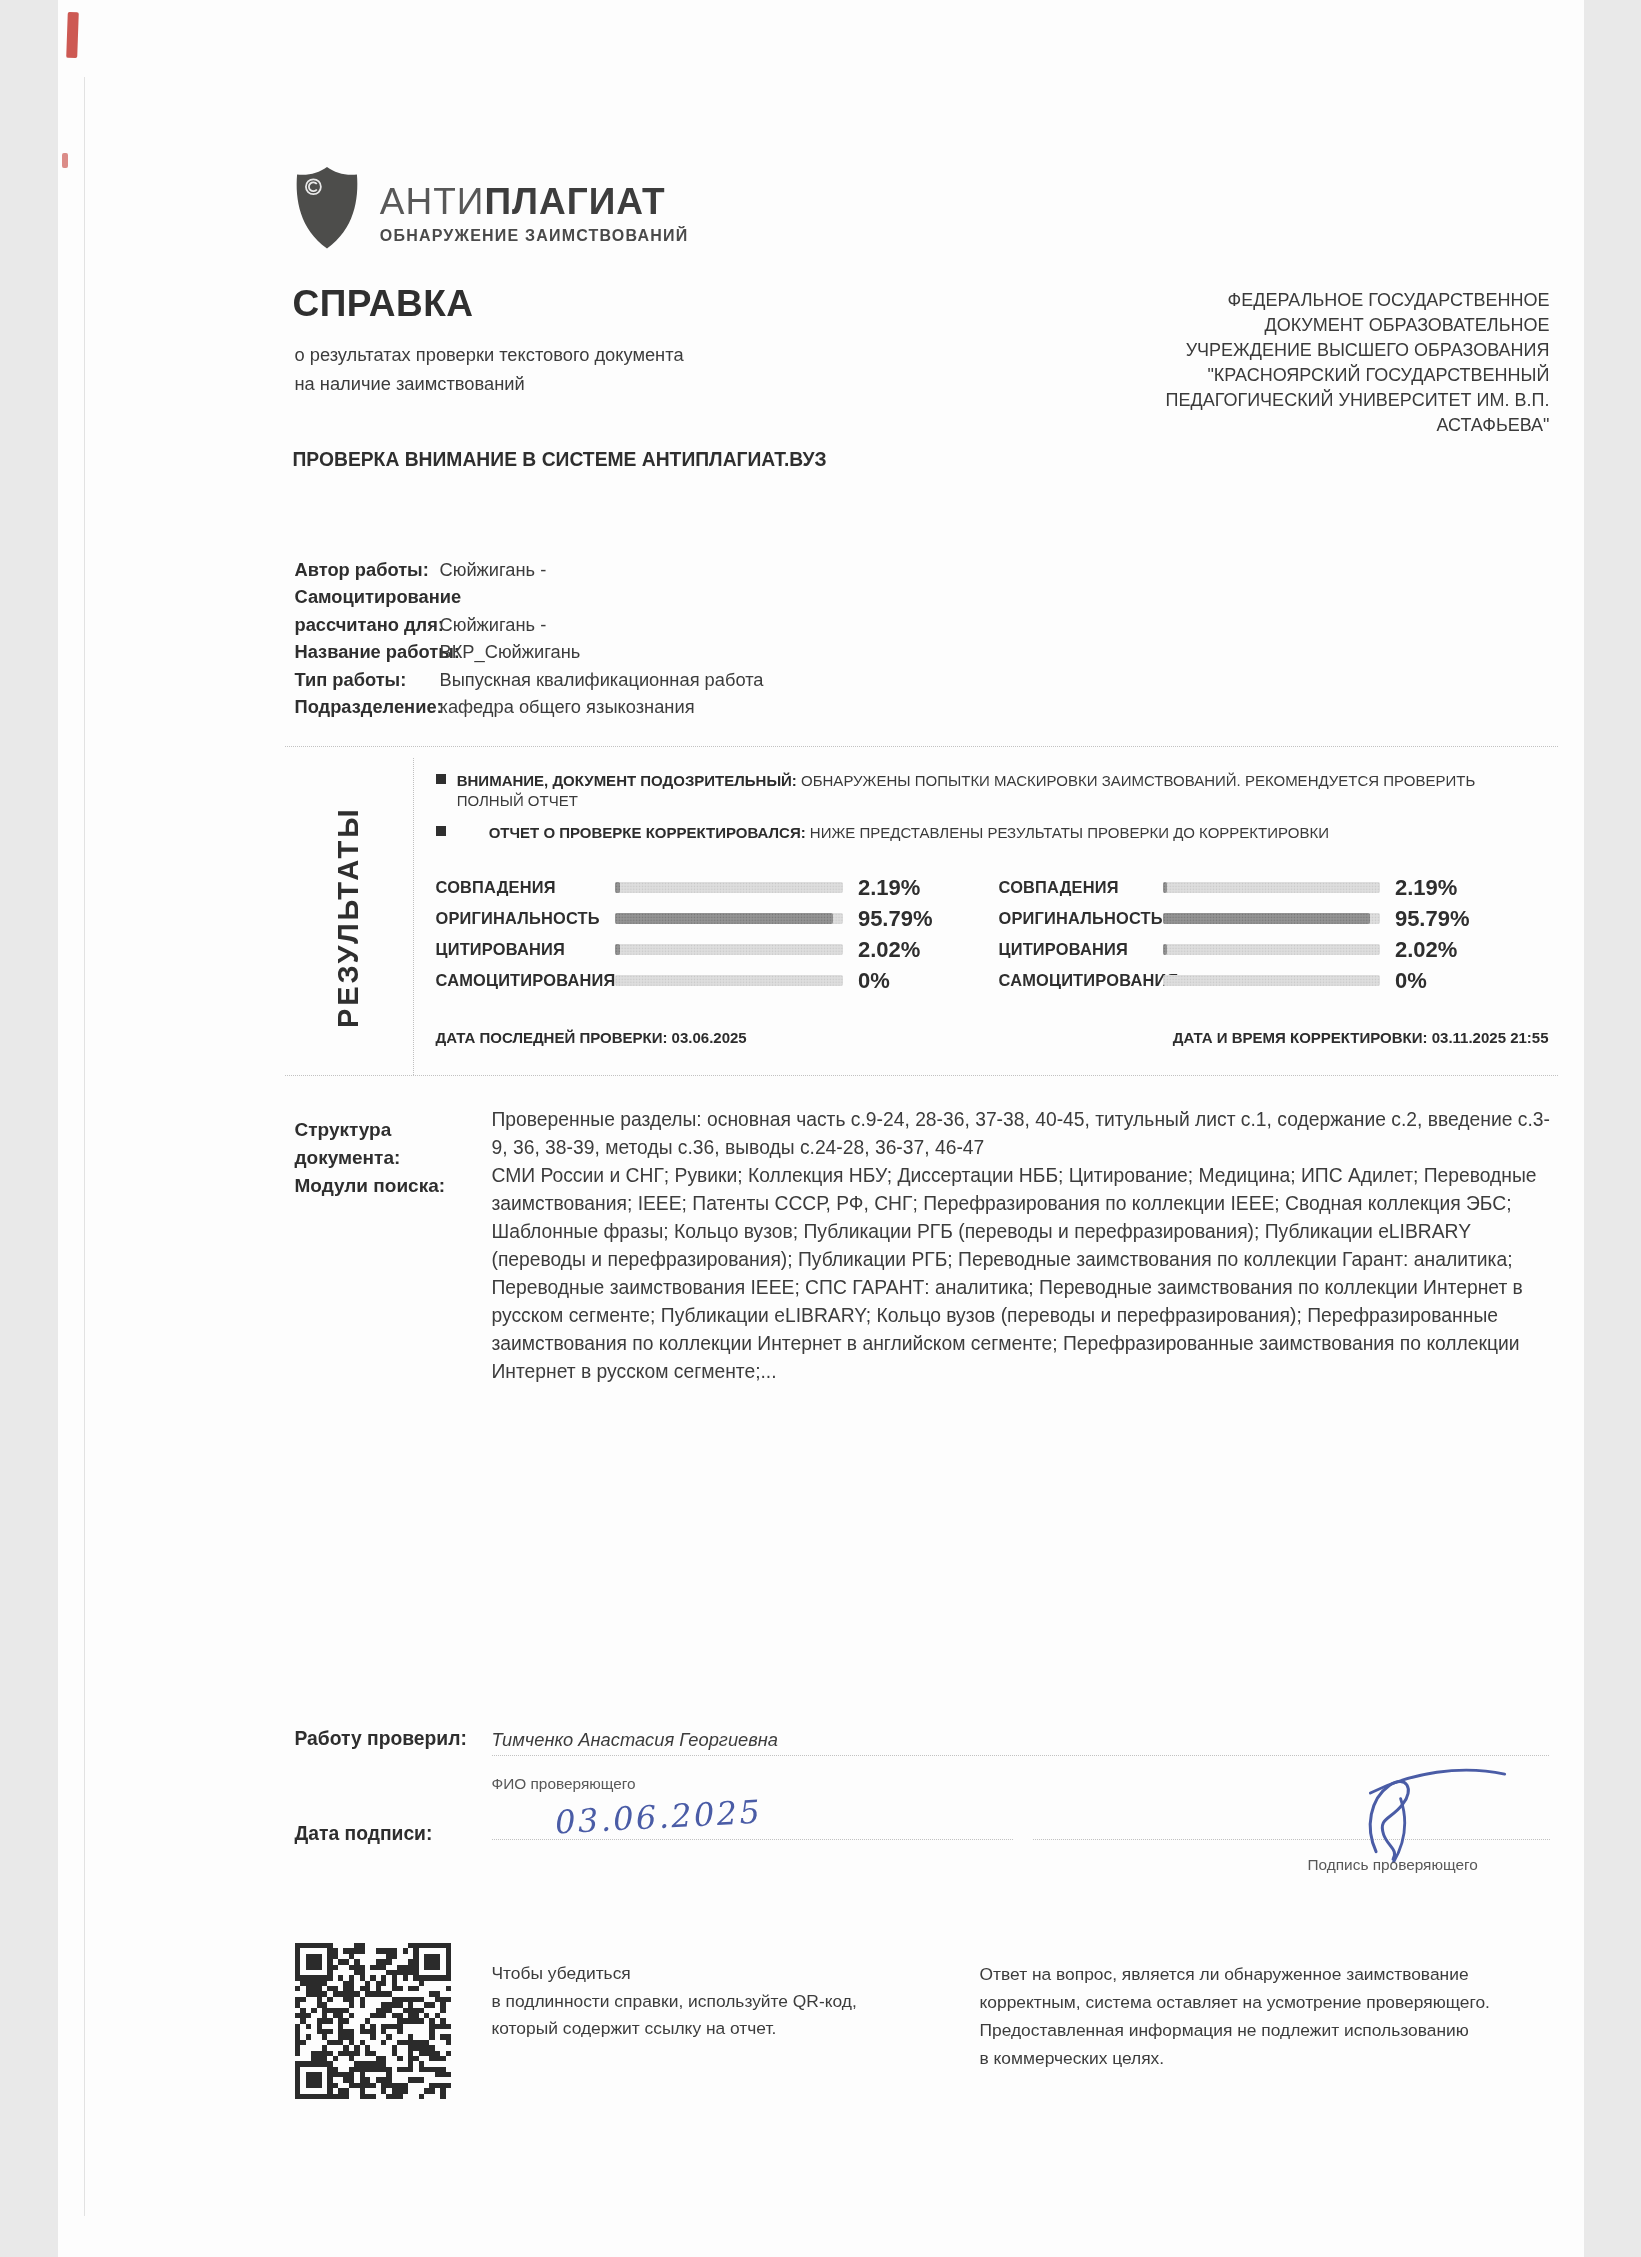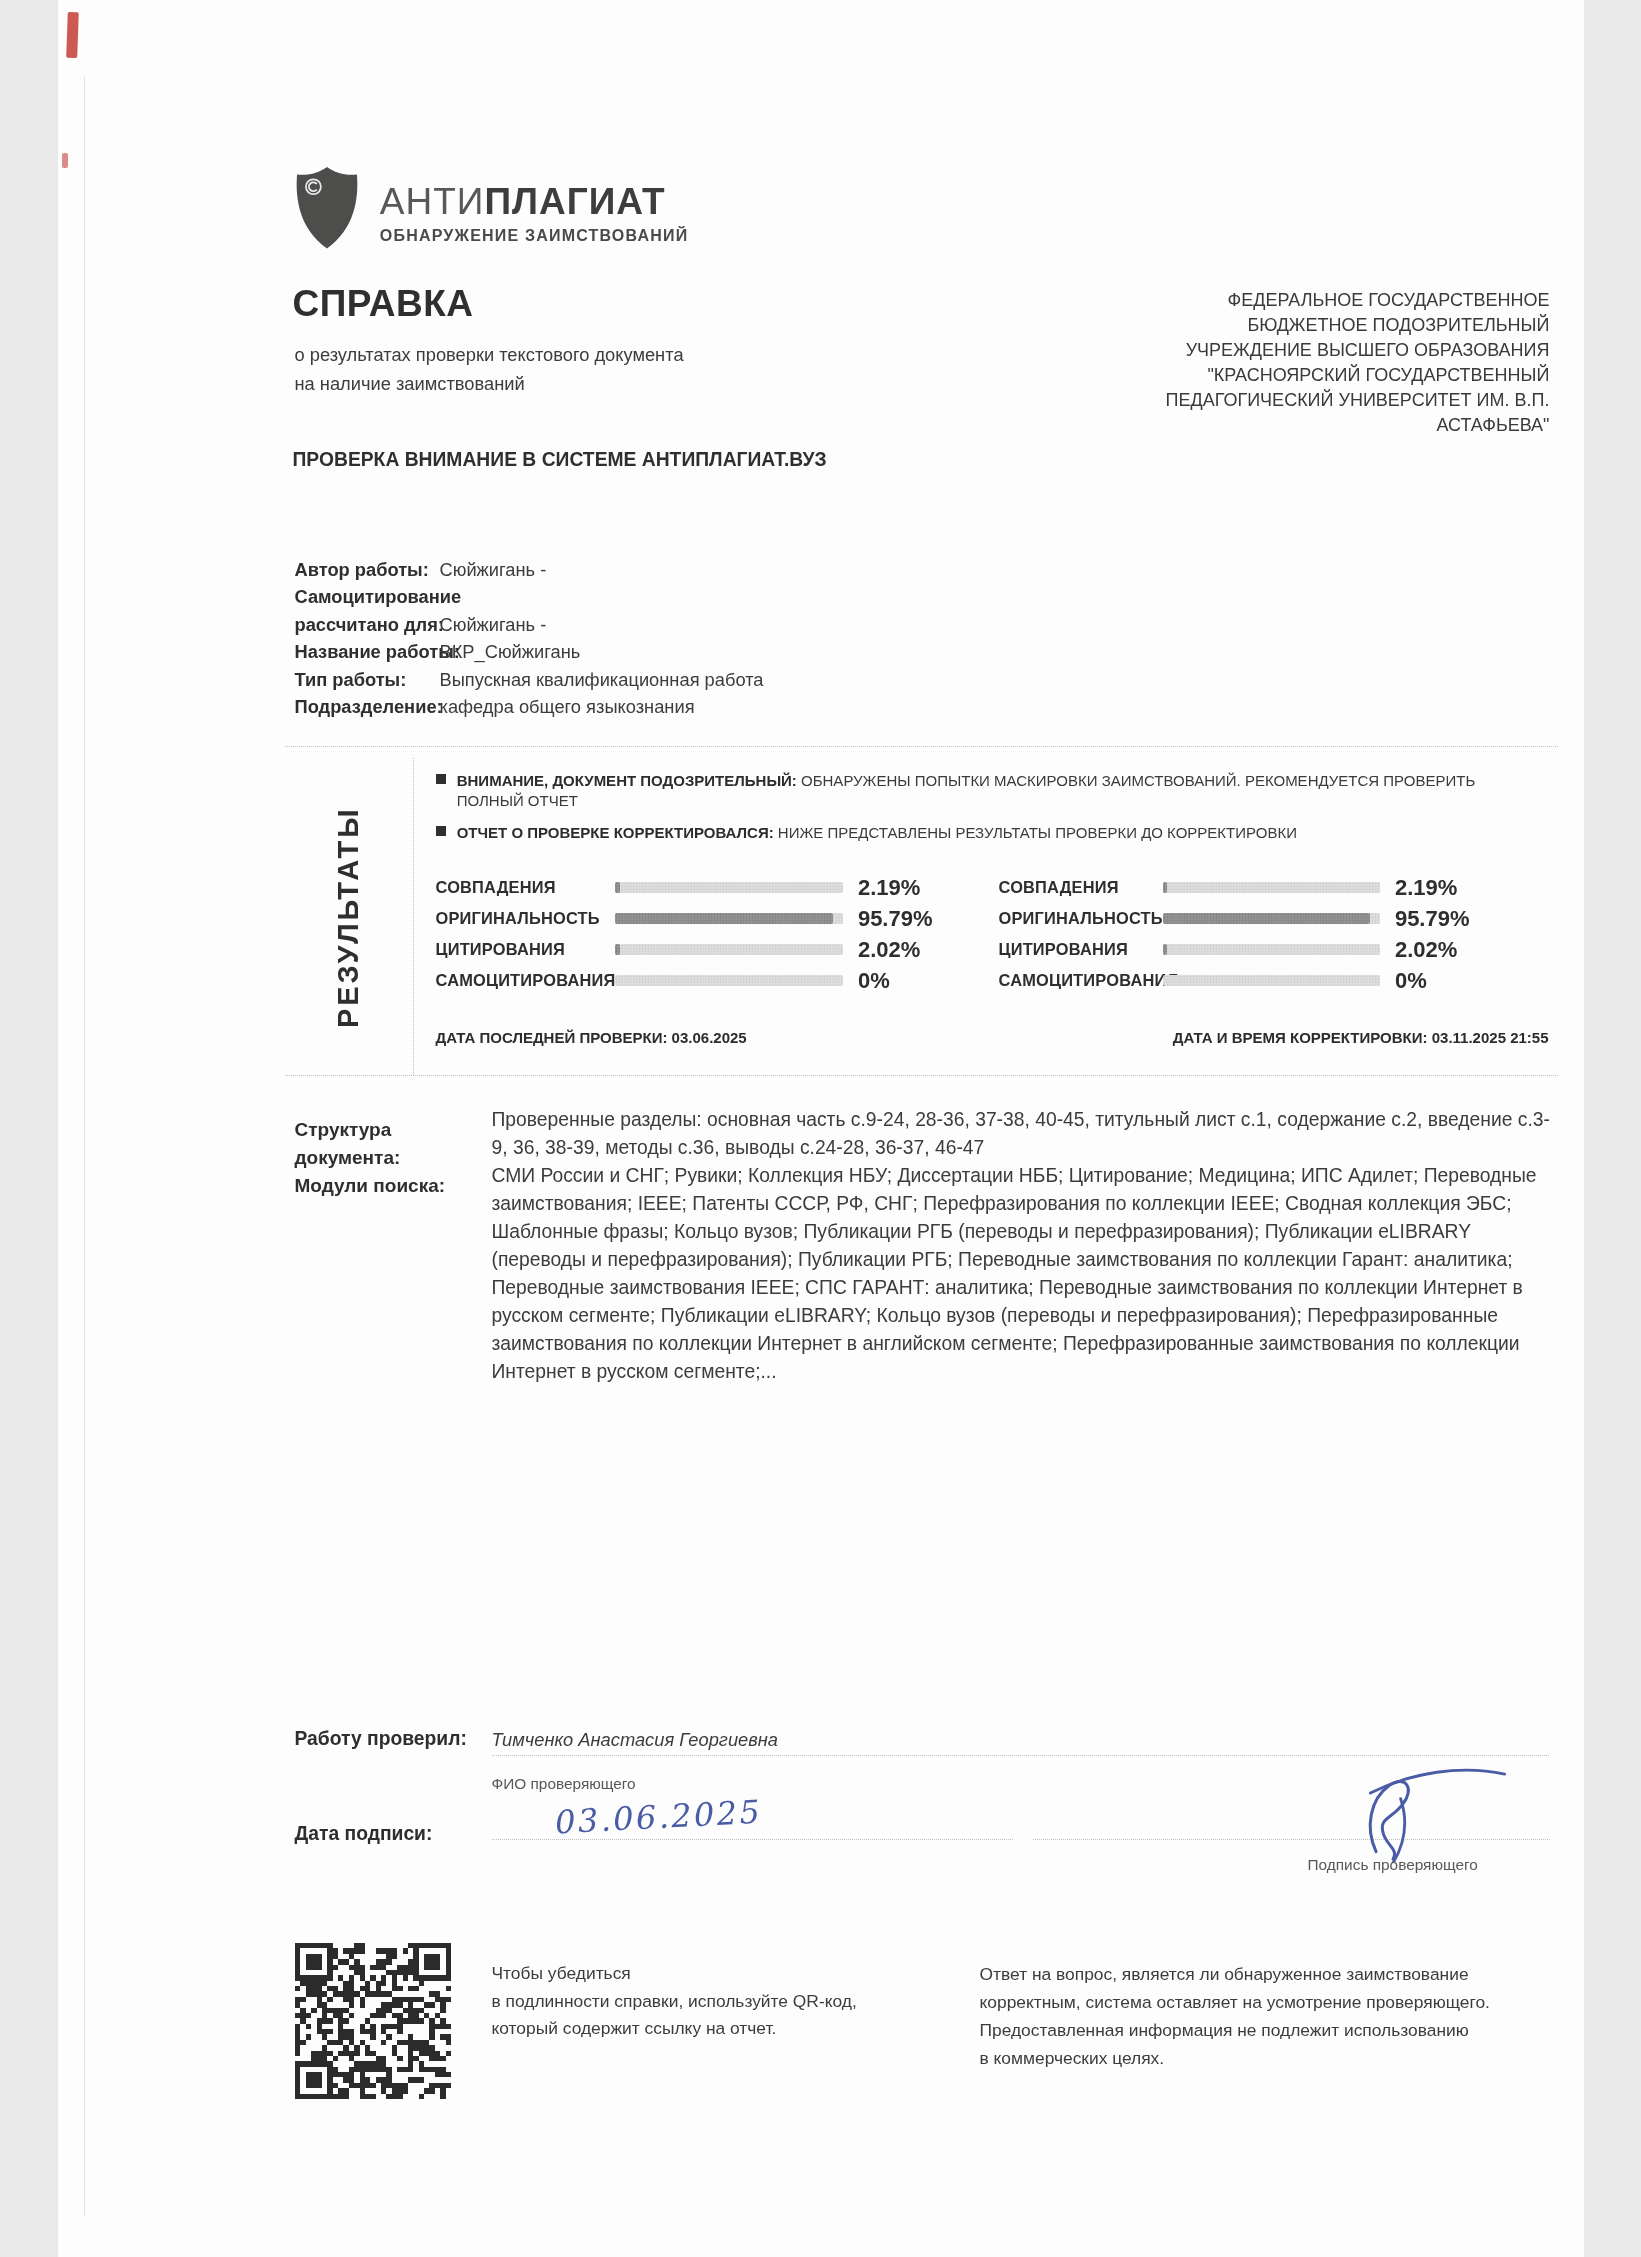--- a/index.html
+++ b/index.html
@@ -48,21 +48,21 @@
 
   
   .results-label{
     position:absolute;left:274px;top:772px;height:290px;
     writing-mode:vertical-rl;transform:rotate(180deg);
     font-size:29px;font-weight:800;letter-spacing:2.9px;color:#2f2f2f;
     display:flex;align-items:center;justify-content:center;
   }
   .warning{position:absolute;left:378px;width:1052px;display:flex;align-items:flex-start;}
   .w1{top:771px;}
-  .w2{top:823px;}
+  .w2{top:823px;gap:32px;}
   .sq{flex:0 0 10.6px;width:10.6px;height:10.6px;background:#2f2f2f;margin-top:2.9px;margin-right:10.6px;}
   .wt{font-size:15px;line-height:20px;font-weight:500;color:#3a3a3a;}
   .wt b{font-weight:800;color:#2c2c2c;}
 
   .metrics{position:absolute;top:872px;}
   .metrics-left{left:378px;}
   .metrics-right{left:941px;}
   .m-row{display:grid;align-items:center;height:31px;}
   .metrics-left .m-row{grid-template-columns:179px 228px 87px;}
   .metrics-right .m-row{grid-template-columns:164px 217px 87px;}
@@ -125,21 +125,21 @@
     <div class="logo-text">
       <div class="brand"><span class="brand-anti">АНТИ</span><span class="brand-plagiat">ПЛАГИАТ</span></div>
       <div class="brand-sub">ОБНАРУЖЕНИЕ ЗАИМСТВОВАНИЙ</div>
     </div>
   </div>
 
   <div class="title">СПРАВКА</div>
   <div class="title-sub pre">о результатах проверки текстового документа
 на наличие заимствований</div>
   <div class="institution pre">ФЕДЕРАЛЬНОЕ ГОСУДАРСТВЕННОЕ
-БЮДЖЕТНОЕ ПОДОЗРИТЕЛЬНЫЙ
+ДОКУМЕНТ ОБРАЗОВАТЕЛЬНОЕ
 УЧРЕЖДЕНИЕ ВЫСШЕГО ОБРАЗОВАНИЯ
 "КРАСНОЯРСКИЙ ГОСУДАРСТВЕННЫЙ
 ПЕДАГОГИЧЕСКИЙ УНИВЕРСИТЕТ ИМ. В.П.
 АСТАФЬЕВА"</div>
   <div class="system-line">ПРОВЕРКА ВНИМАНИЕ В СИСТЕМЕ АНТИПЛАГИАТ.ВУЗ</div>
 
   <div class="doc-info">
     <div class="di-label">Автор работы:</div>
     <div class="di-value">Сюйжигань -</div>
     <div class="di-label">Самоцитирование

